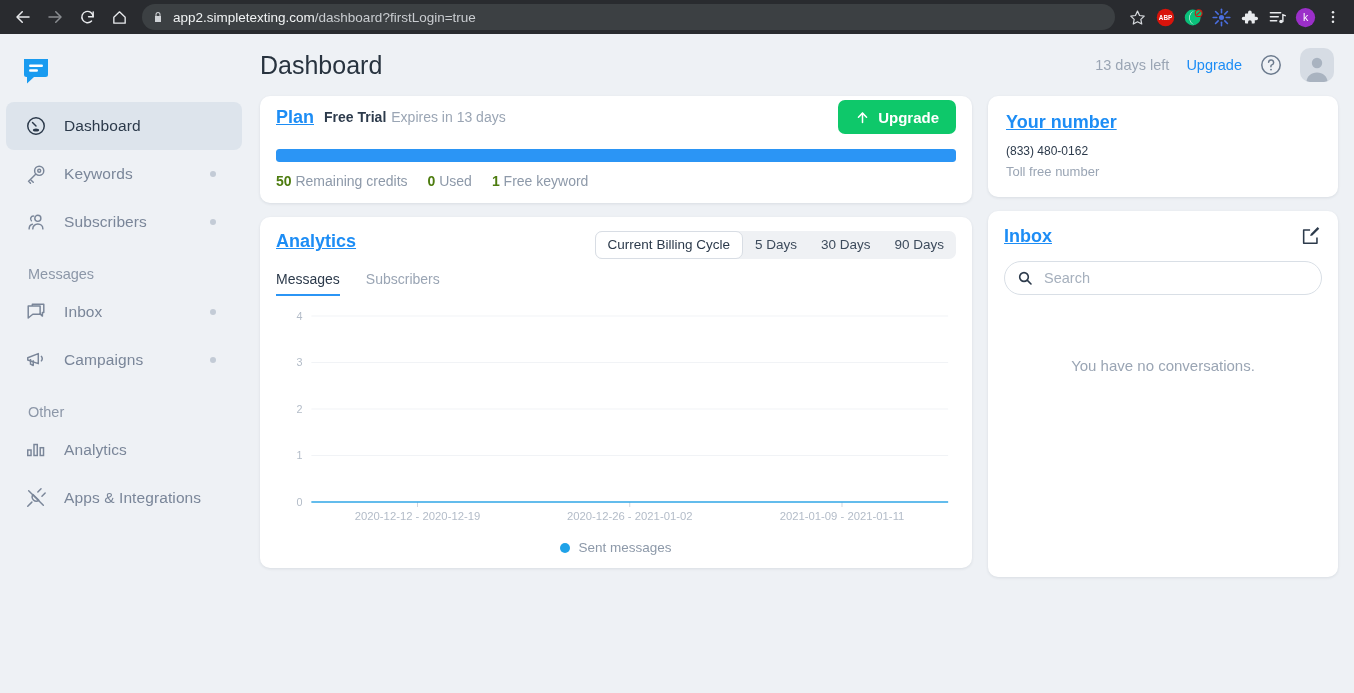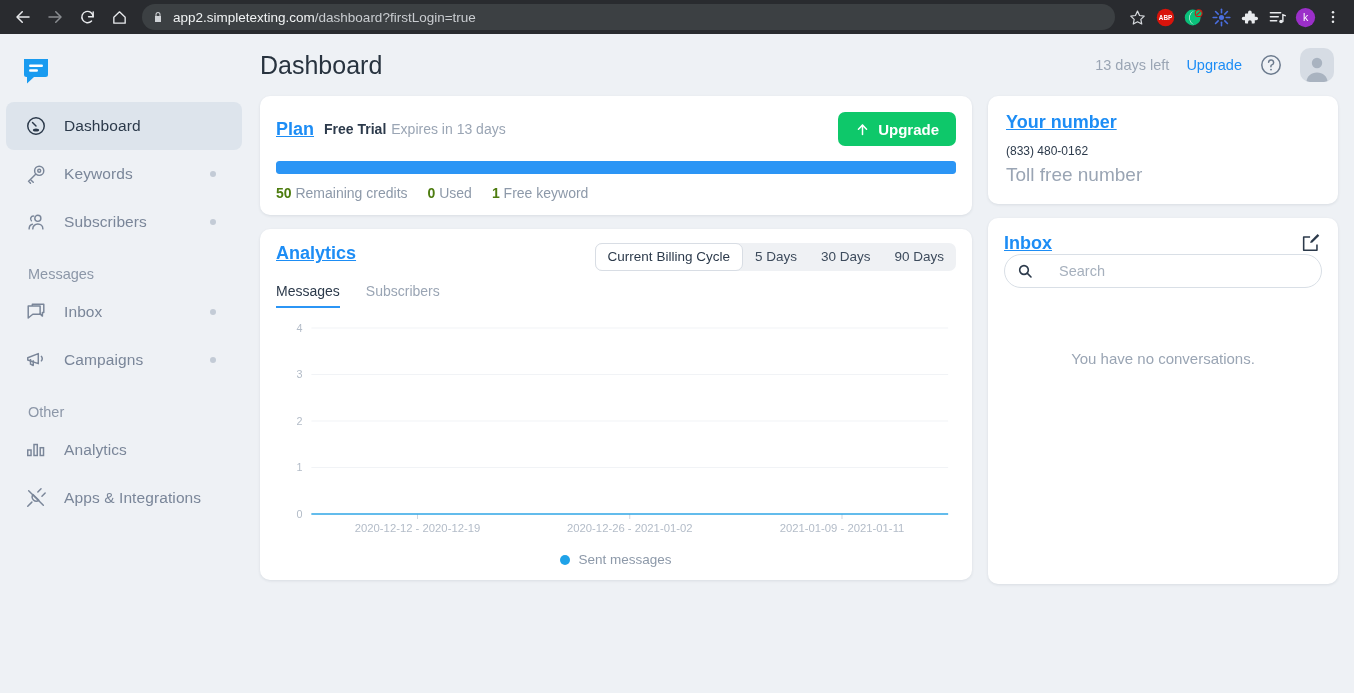--- a/index.html
+++ b/index.html
@@ -147,21 +147,21 @@
   #col-left { flex: 1; min-width: 0; display: flex; flex-direction: column; gap: 14px; }
   #col-right { width: 350px; flex: none; display: flex; flex-direction: column; gap: 14px; }
 
   .card {
     background: #fff;
     border-radius: 10px;
     box-shadow: 0 1px 3px rgba(30,45,70,.10);
   }
 
   
-  #plan-card { padding: 16px 16px 14px 16px; }
+  #plan-card { padding: 4px 16px 14px 16px; }
   #plan-top { display: flex; align-items: center; }
   #plan-link {
     font-size: 18px; font-weight: bold;
     color: #1d8df5;
     text-decoration: underline;
     cursor: pointer;
     margin-right: 10px;
   }
   #plan-type { font-size: 14px; font-weight: bold; color: #2c3a4b; margin-right: 5px; }
   #plan-expiry { font-size: 14px; color: #9aa5b4; }
@@ -248,36 +248,37 @@
 
   
   #number-card { padding: 16px 18px 18px 18px; }
   #number-link {
     font-size: 18px; font-weight: bold;
     color: #1d8df5; text-decoration: underline;
     cursor: pointer;
     display: inline-block;
   }
   #number-value { font-size: 12px; color: #2c3a4b; margin-top: 11px; }
-  #number-note { font-size: 19px; color: #9aa5b4; margin-top: 6px; }
+  #number-note { font-size: 13px; color: #9aa5b4; margin-top: 6px; }
 
   
   #inbox-card { padding: 14px 16px 16px 16px; height: 366px; display: flex; flex-direction: column; }
   #inbox-top { display: flex; align-items: center; }
   #inbox-link {
     font-size: 18px; font-weight: bold;
     color: #1d8df5; text-decoration: underline; cursor: pointer;
   }
   #compose-icon { margin-left: auto; width: 22px; height: 22px; cursor: pointer; display:block; }
   #inbox-search {
+    margin-top: 14px;
     height: 34px;
     border: 1px solid #d9dfe6;
     border-radius: 18px;
     display: flex; align-items: center;
-    padding: 0 12px; gap: 26px;
+    padding: 0 12px; gap: 11px;
   }
   #inbox-search-input {
     border: none; outline: none;
     font-size: 14.5px;
     color: #2c3a4b;
     font-family: "Liberation Sans", sans-serif;
     flex: 1; min-width: 0;
     background: transparent;
   }
   #inbox-search-input::placeholder { color: #a6b0bd; }

